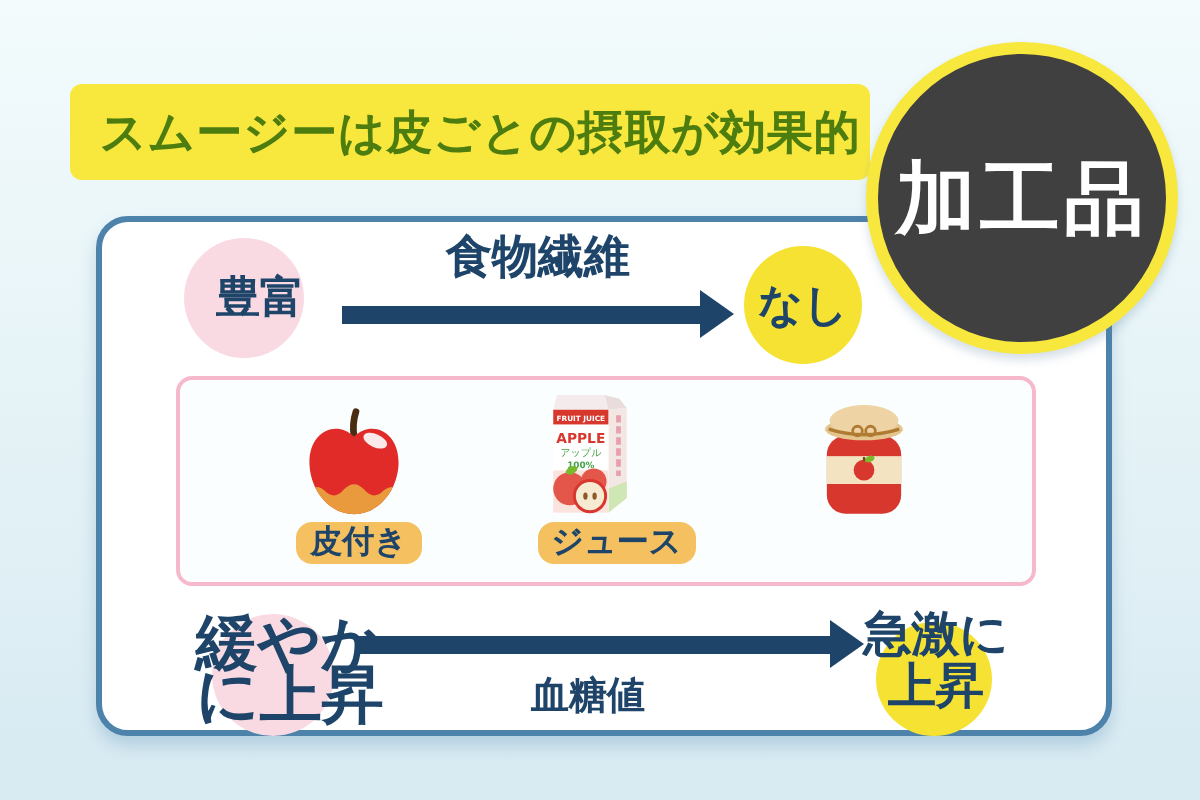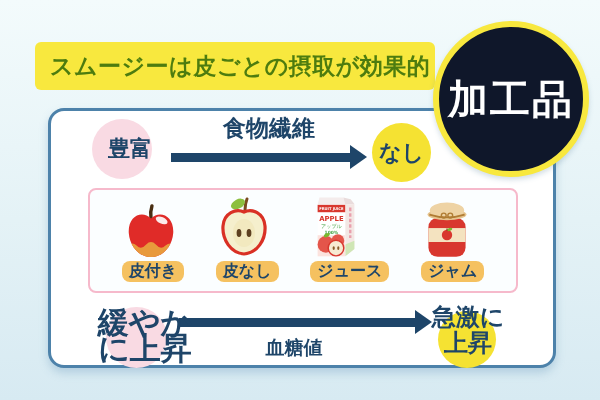--- a/index.html
+++ b/index.html
@@ -18,21 +18,21 @@
     left: 35px; top: 42px; width: 400px; height: 48px;
     background: #f8e83e; border-radius: 6px;
     display: flex; align-items: center; padding-left: 15px;
     z-index: 2;
   }
   .banner-text { font-size: 23px; font-weight: bold; color: #4d7c0f; letter-spacing: 0.5px; white-space: nowrap; }
 
   
   .badge {
     left: 433px; top: 21px; width: 156px; height: 156px;
-    background: #0f172a; border: 6px solid #f8e83e; border-radius: 50%;
+    background: #404040; border: 6px solid #f8e83e; border-radius: 50%;
     display: flex; align-items: center; justify-content: center;
     z-index: 3; box-shadow: 0 3px 5px rgba(90,130,160,0.25);
   }
   .badge-text { color: #ffffff; font-size: 40px; font-weight: bold; letter-spacing: 2px; }
 
   
   .card {
     left: 48px; top: 108px; width: 508px; height: 260px;
     background: #ffffff; border: 3px solid #4d82aa; border-radius: 16px;
     z-index: 1; box-shadow: 0 5px 8px rgba(110,155,190,0.35);
@@ -124,33 +124,20 @@
           </clipPath>
         </defs>
         <path d="M30,17 C21,8 6,14 7,32 C8,46 18,57 30,57 C42,57 52,46 53,32 C54,14 39,8 30,17 Z" fill="#e02b28"></path>
         <path d="M4,47 Q10,40 15,45 Q20,50 25,44 Q30,39 35,44 Q40,50 45,45 Q51,40 56,47 L56,60 L4,60 Z" fill="#e89a3c" clip-path="url(#appleClip)"></path>
         <ellipse cx="41" cy="19" rx="6.5" ry="3.4" fill="#ffffff" opacity="0.9" transform="rotate(24 41 19)"></ellipse>
       </svg>
     </div>
     <div class="product-label">皮付き</div>
   </div>
 
-  <div class="product-col">
-    <div class="product-iconbox">
-      <svg width="56" height="64" viewBox="0 0 56 64">
-        <path d="M31,3 q-2,5 -2,11" stroke="#7a4a1f" stroke-width="3" fill="none" stroke-linecap="round"></path>
-        <ellipse cx="22" cy="8" rx="7.5" ry="4.6" fill="#8cbf3f" transform="rotate(-28 22 8)"></ellipse>
-        <path d="M28,16 C20,12 8,17 7,30 C6,44 15,57 28,58 C41,57 50,44 49,30 C48,17 36,12 28,16 Z" fill="#f5efcd" stroke="#d93025" stroke-width="3.2"></path>
-        <ellipse cx="28" cy="37" rx="11" ry="14" fill="#eee4b4" opacity="0.55"></ellipse>
-        <ellipse cx="23" cy="37" rx="2.4" ry="4" fill="#5d4020"></ellipse>
-        <ellipse cx="33" cy="37" rx="2.4" ry="4" fill="#5d4020"></ellipse>
-      </svg>
-    </div>
-    <div class="product-label">皮なし</div>
-  </div>
 
   <div class="product-col">
     <div class="product-iconbox">
       <svg width="52" height="68" viewBox="0 0 56 74">
         <polygon points="10,6 36,6 38,14 8,14" fill="#f4ecec"></polygon>
         <polygon points="36,6 44,8 48,13 38,14" fill="#e9dcdc"></polygon>
         <polygon points="38,14 48,13 48,62 38,70" fill="#f3e7e4"></polygon>
         <line x1="43.5" y1="17" x2="43.5" y2="50" stroke="#e9a0ad" stroke-width="2.6" stroke-dasharray="4 2"></line>
         <polygon points="38,57 48,53 48,62 38,70" fill="#cfe6b5"></polygon>
         <rect x="8" y="14" width="30" height="56" fill="#ffffff"></rect>
@@ -180,21 +167,20 @@
         <circle cx="28" cy="38.5" r="5.6" fill="#d8372e"></circle>
         <ellipse cx="31" cy="32.5" rx="2.8" ry="1.6" fill="#7ab82e" transform="rotate(-20 31 32.5)"></ellipse>
         <line x1="28" y1="33.5" x2="28" y2="31.5" stroke="#6a4318" stroke-width="1.2"></line>
         <ellipse cx="28" cy="16.5" rx="21" ry="6" fill="#e6c48e"></ellipse>
         <ellipse cx="28" cy="12" rx="18.5" ry="8.5" fill="#eed3a4"></ellipse>
         <path d="M9,16.5 Q28,22.5 47,16.5" stroke="#b07c33" stroke-width="1.8" fill="none"></path>
         <circle cx="24.5" cy="17.5" r="2.6" fill="none" stroke="#b07c33" stroke-width="1.5"></circle>
         <circle cx="31.5" cy="17.5" r="2.6" fill="none" stroke="#b07c33" stroke-width="1.5"></circle>
       </svg>
     </div>
-    <div class="product-label">ジャム</div>
   </div>
 
 </div>
 
 <div class="abs circle pink c-glucose-left"></div>
 <div class="abs glucose-left-text">
   <div>緩やか</div>
   <div>に上昇</div>
 </div>
 <div class="abs arrow glucose-arrow">

